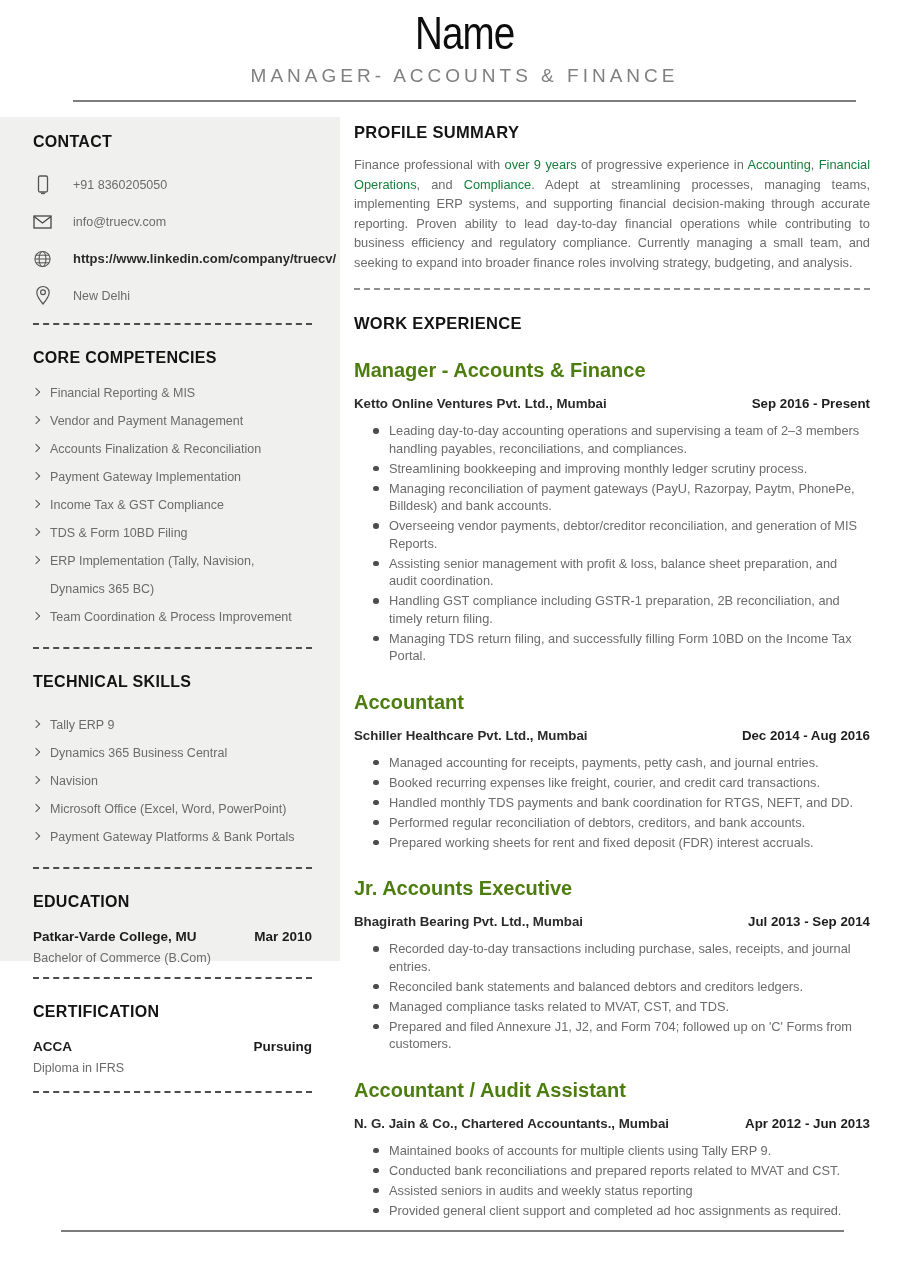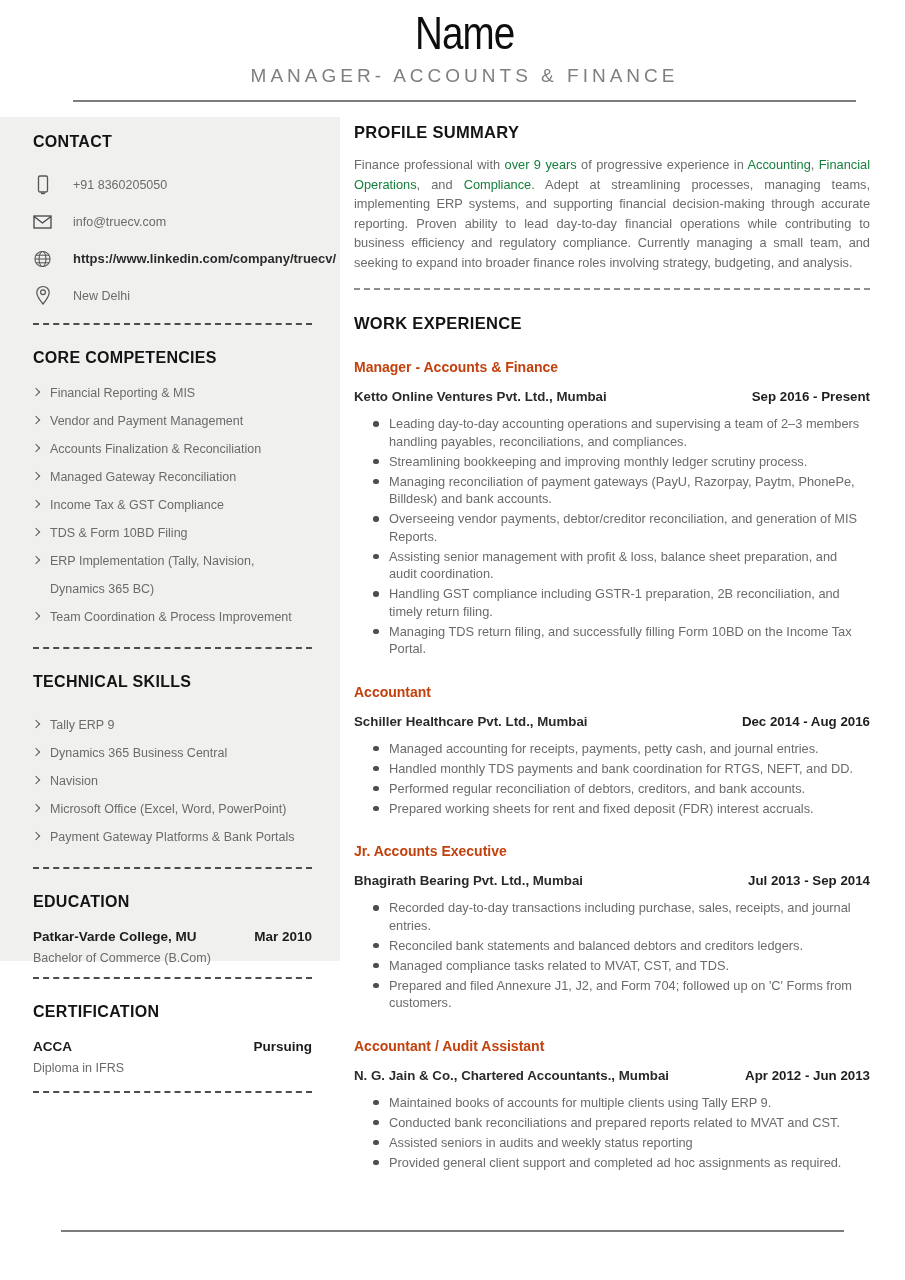--- a/index.html
+++ b/index.html
@@ -53,21 +53,21 @@
 
   
   .section-heading { font-size:16.5px; font-weight:700; color:#141414; letter-spacing:0.3px; }
   .summary {
     margin-top:13px; font-size:12.8px; line-height:19.5px; color:#6b6b6b;
     text-align:justify;
   }
   .summary .b { font-weight:400; color:#15803d; }
   .main-dash { border:none; border-top:2px dashed #8f8f8f; margin:16px 0 0; }
   .work { margin-top:24px; }
-  .job-title { font-size:14px; font-weight:700; color:#c2410c; margin-top:26px; }
+  .job-title { font-size:20px; font-weight:700; color:#4d7c0f; margin-top:26px; }
   .company-row {
     display:flex; justify-content:space-between; align-items:baseline;
     margin-top:14px; font-size:13.3px; font-weight:700; color:#2b2b2b;
   }
   .company-row .dates { font-weight:700; color:#1e1e1e; white-space:nowrap; }
   .bullets { list-style:none; margin-top:11px; padding-left:18px; }
   .bullets li {
     position:relative; padding-left:17px; font-size:12.8px; color:#6b6b6b;
     line-height:17.5px; margin-bottom:2.5px; max-width:488px;
   }
@@ -154,21 +154,21 @@
           <li>
               <span class="chev"></span>
               <span>Vendor and Payment Management</span>
             </li>
           <li>
               <span class="chev"></span>
               <span>Accounts Finalization &amp; Reconciliation</span>
             </li>
           <li>
               <span class="chev"></span>
-              <span>Managed Gateway Reconciliation</span>
+              <span>Payment Gateway Implementation</span>
             </li>
           <li>
               <span class="chev"></span>
               <span>Income Tax &amp; GST Compliance</span>
             </li>
           <li>
               <span class="chev"></span>
               <span>TDS &amp; Form 10BD Filing</span>
             </li>
           <li>
@@ -260,20 +260,21 @@
         </div>
 
         <div>
           <div class="job-title">Accountant</div>
           <div class="company-row">
             <span>Schiller Healthcare Pvt. Ltd., Mumbai</span>
             <span class="dates">Dec 2014 - Aug 2016</span>
           </div>
           <ul class="bullets">
             <li>Managed accounting for receipts, payments, petty cash, and journal entries.</li>
+            <li>Booked recurring expenses like freight, courier, and credit card transactions.</li>
             <li>Handled monthly TDS payments and bank coordination for RTGS, NEFT, and DD.</li>
             <li>Performed regular reconciliation of debtors, creditors, and bank accounts.</li>
             <li>Prepared working sheets for rent and fixed deposit (FDR) interest accruals.</li>
           </ul>
         </div>
 
         <div>
           <div class="job-title">Jr. Accounts Executive</div>
           <div class="company-row">
             <span>Bhagirath Bearing Pvt. Ltd., Mumbai</span>

